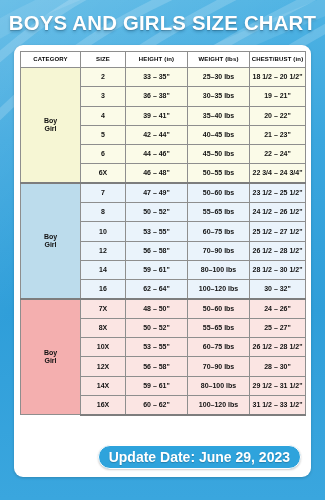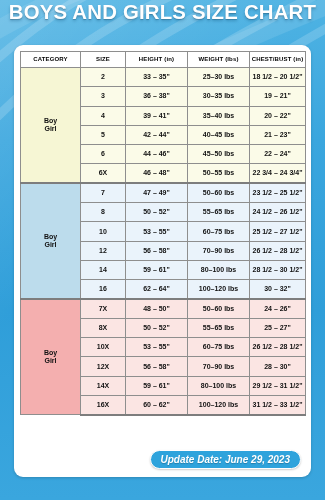--- a/index.html
+++ b/index.html
@@ -16,21 +16,21 @@
       linear-gradient(180deg,#4fb3e3 0%,#3aa6de 28%,#2f9ed9 62%,#3aa6de 100%);
     overflow:hidden;
   }
   
   .waves { position:absolute; inset:0; pointer-events:none; overflow:hidden; }
   .waves svg { position:absolute; top:-28px; left:-18px; width:380px; height:150px; }
 
   
   .title-wrap {
     position:absolute; top:0; left:0; right:0; height:35px;
-    display:flex; align-items:flex-start; justify-content:center;
+    display:flex; align-items:flex-end; justify-content:center;
   }
   .title {
     color:#ffffff;
     font-size:21px;
     font-weight:bold;
     letter-spacing:0.2px;
     transform:scaleX(0.97);
     text-shadow:
       0 1px 0 rgba(0,0,0,0.16),
       0 2px 3px rgba(0,60,100,0.30);
@@ -108,23 +108,22 @@
     white-space:nowrap;
   }
   .pill-note {
     font-size:9.5px;
     padding:3.5px 9px;
     letter-spacing:-0.1px;
   }
   .row-note { text-align:center; }
   .row-date { text-align:right; margin-top:5px; padding-right:4px; }
   .pill-date {
-    font-size:10px;
+    font-size:14px;
     padding:3px 10px;
-    font-style:italic;
   }
 </style>
 </head>
 <body>
 
 <div id="page">
 
   <div class="waves">
     <svg viewBox="0 0 380 150" preserveAspectRatio="none" aria-hidden="true">
       <g fill="none" stroke="#ffffff" stroke-opacity="0.17" stroke-width="9">

